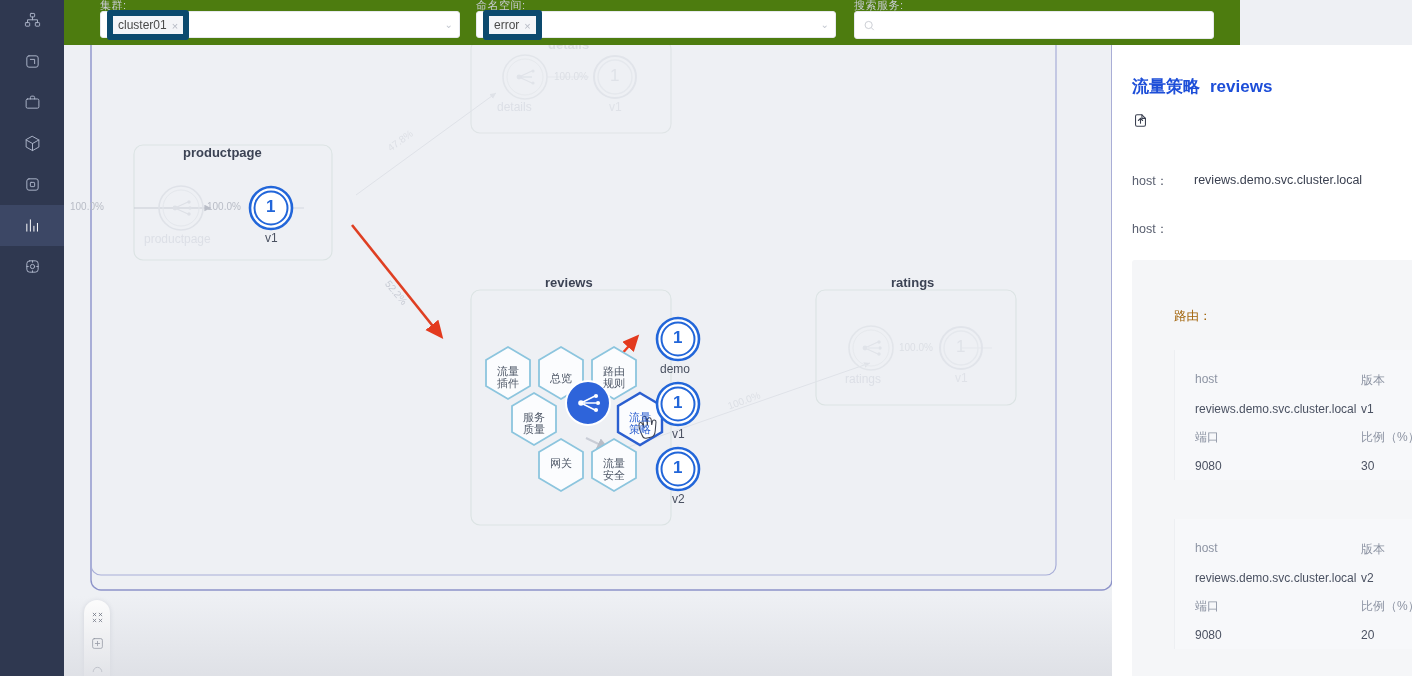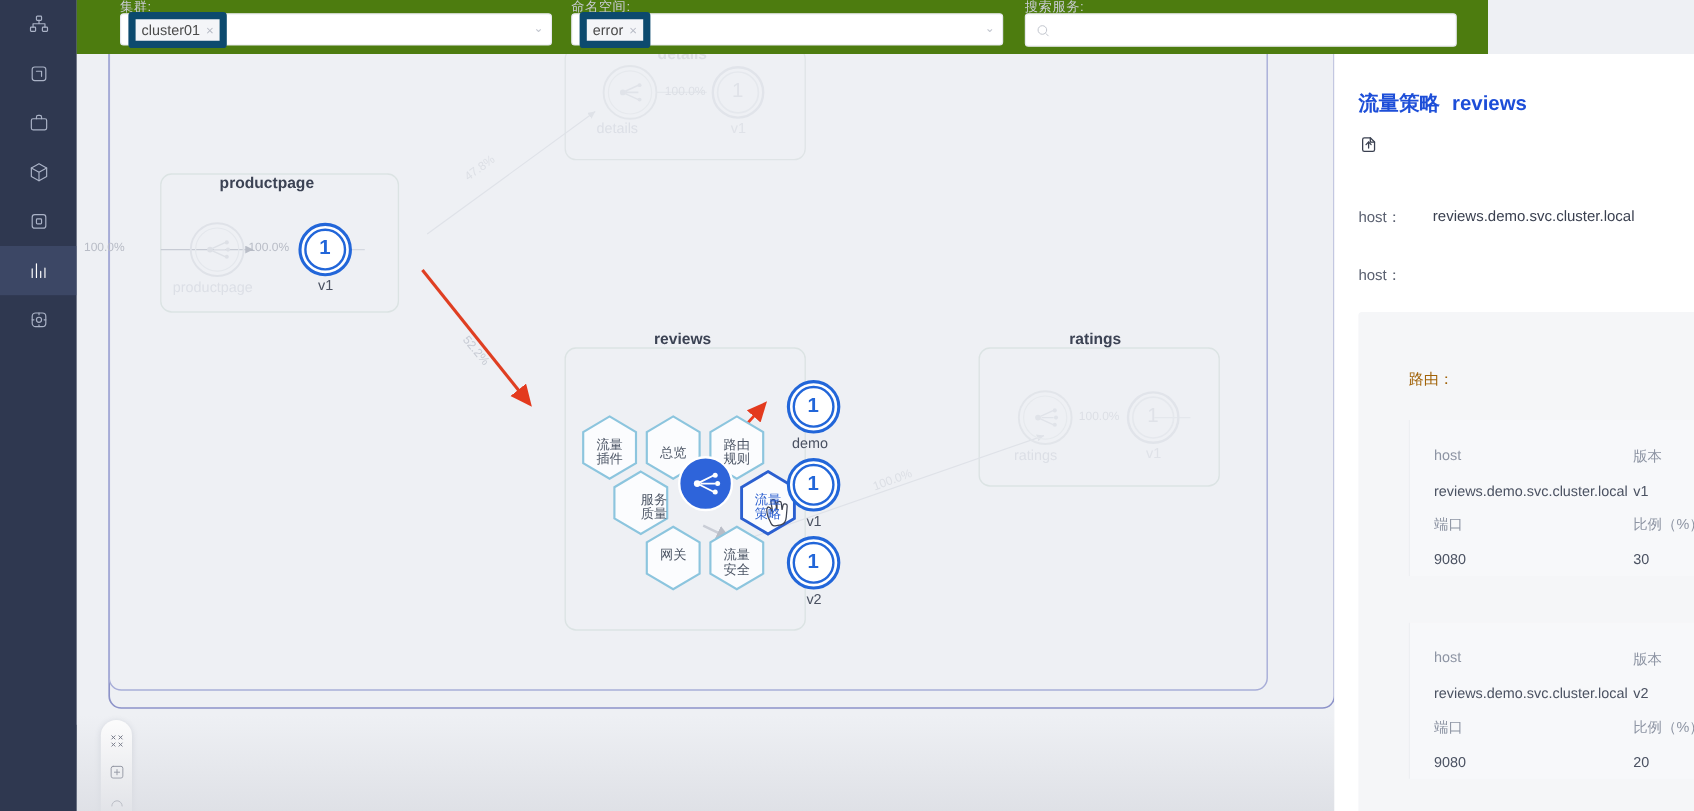--- a/index.html
+++ b/index.html
@@ -392,21 +392,21 @@
       <span>流量</span><br>
       <span>插件</span>
     </div>
     <div class="hex-txt" style="left:475px; top:327px;">
       <span>总览</span>
     </div>
     <div class="hex-txt" style="left:528px; top:320px;">
       <span>路由</span><br>
       <span>规则</span>
     </div>
-    <div class="hex-txt" style="left:448px; top:366px;text-align:right;">
+    <div class="hex-txt" style="left:448px; top:366px;">
       <span>服务</span><br>
       <span>质量</span>
     </div>
     <div class="hex-txt" style="left:554px; top:366px; color:#2b5fd0;">
       <span>流量</span><br>
       <span>策略</span>
     </div>
     <div class="hex-txt" style="left:475px; top:412px;">
       <span>网关</span>
     </div>

